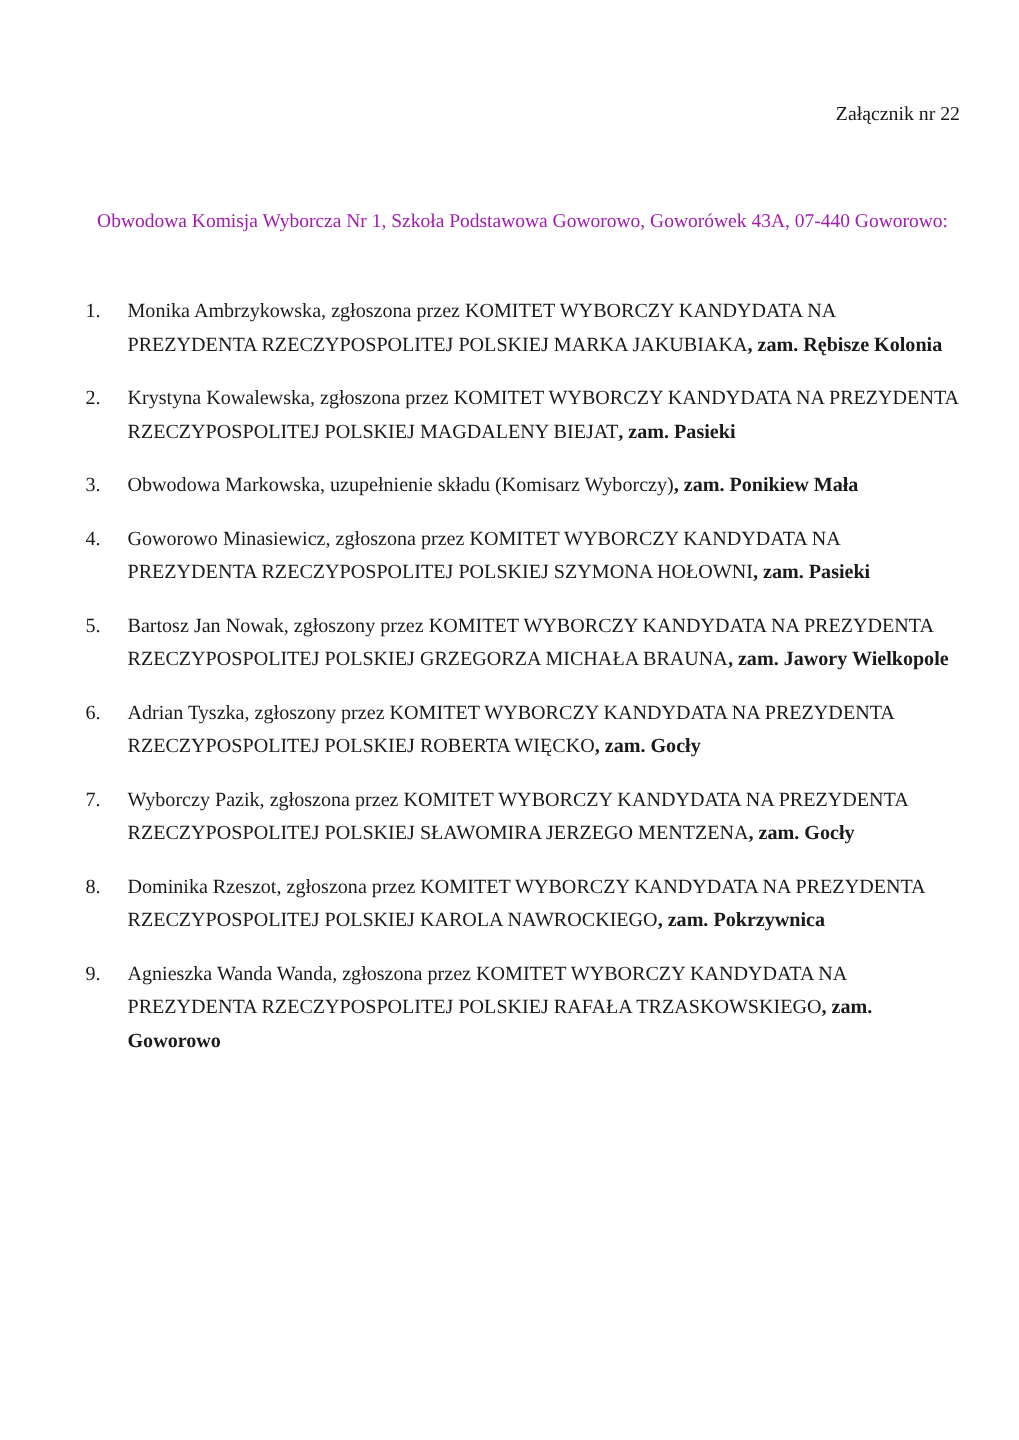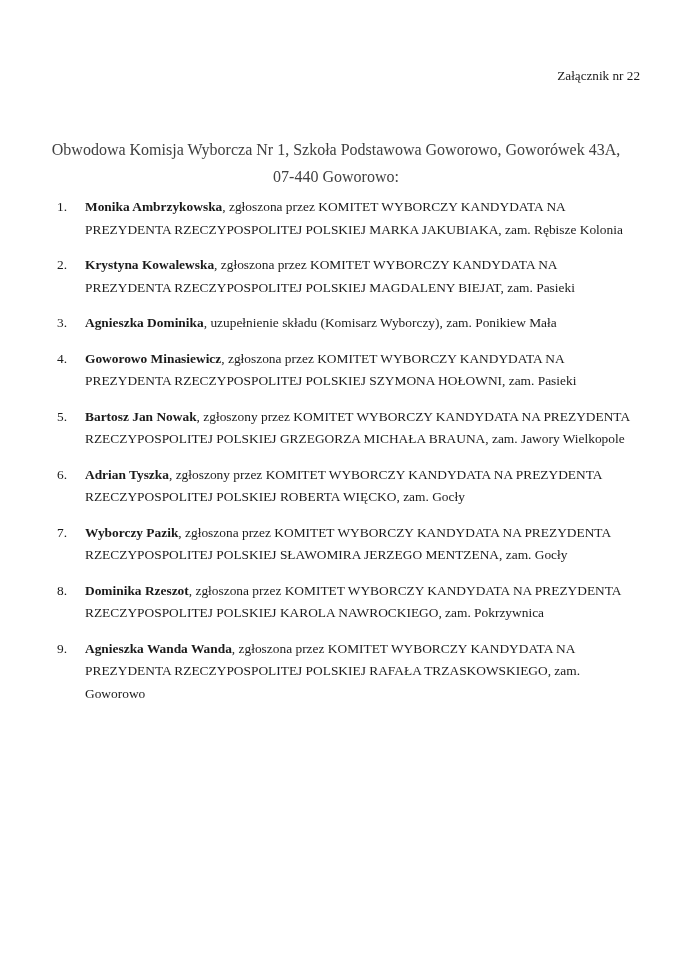--- a/index.html
+++ b/index.html
@@ -40,24 +40,24 @@
     display: block;
     white-space: nowrap;
   }
 
   
   .intro {
     position: absolute;
     top: 120px;
     left: 40px;
     width: 592px;
-    font-size: 16px;
+    font-size: 13px;
     line-height: 27px;
-    text-align: center;
-    color: #404040;
+    text-align: right;
+    color: #a21caf;
   }
 
   
   .members {
     position: absolute;
     top: 196px;
     left: 40px;
     width: 600px;
   }
 
@@ -79,51 +79,51 @@
     left: 17px;
     top: 0;
     width: 22px;
     text-align: left;
     font-size: 13.4px;
     line-height: 22.5px;
     color: #1a1a1a;
   }
 
   .member-name {
-    font-weight: bold;
+    font-weight: normal;
     text-align: right;
   }
 
   .member-body {
     font-weight: normal;
   }
 
   .member-committee {
     font-weight: normal;
   }
 
   .member-addr {
-    font-weight: normal;
+    font-weight: bold;
   }
 </style>
 </head>
 <body>
 
 <div class="page">
 
   <div class="header-block">
     <span class="header-line">Załącznik nr 22</span>
   </div>
 
   <p class="intro">Obwodowa Komisja Wyborcza Nr 1, Szkoła Podstawowa Goworowo, Goworówek 43A, 07-440 Goworowo:</p>
 
   <div class="members">
       <div class="member-item"><span class="member-num">1.</span><span class="member-name">Monika Ambrzykowska</span><span class="member-body">, </span><span class="member-body">zgłoszona przez </span><span class="member-committee">KOMITET WYBORCZY KANDYDATA NA PREZYDENTA RZECZYPOSPOLITEJ POLSKIEJ MARKA JAKUBIAKA</span><span class="member-addr">, zam. Rębisze Kolonia</span></div>
       <div class="member-item"><span class="member-num">2.</span><span class="member-name">Krystyna Kowalewska</span><span class="member-body">, </span><span class="member-body">zgłoszona przez </span><span class="member-committee">KOMITET WYBORCZY KANDYDATA NA PREZYDENTA RZECZYPOSPOLITEJ POLSKIEJ MAGDALENY BIEJAT</span><span class="member-addr">, zam. Pasieki</span></div>
-      <div class="member-item"><span class="member-num">3.</span><span class="member-name">Agnieszka Dominika</span><span class="member-body">, </span><span class="member-body">uzupełnienie składu (Komisarz Wyborczy)</span><span class="member-committee"></span><span class="member-addr">, zam. Ponikiew Mała</span></div>
+      <div class="member-item"><span class="member-num">3.</span><span class="member-name">Obwodowa Markowska</span><span class="member-body">, </span><span class="member-body">uzupełnienie składu (Komisarz Wyborczy)</span><span class="member-committee"></span><span class="member-addr">, zam. Ponikiew Mała</span></div>
       <div class="member-item"><span class="member-num">4.</span><span class="member-name">Goworowo Minasiewicz</span><span class="member-body">, </span><span class="member-body">zgłoszona przez </span><span class="member-committee">KOMITET WYBORCZY KANDYDATA NA PREZYDENTA RZECZYPOSPOLITEJ POLSKIEJ SZYMONA HOŁOWNI</span><span class="member-addr">, zam. Pasieki</span></div>
       <div class="member-item"><span class="member-num">5.</span><span class="member-name">Bartosz Jan Nowak</span><span class="member-body">, </span><span class="member-body">zgłoszony przez </span><span class="member-committee">KOMITET WYBORCZY KANDYDATA NA PREZYDENTA RZECZYPOSPOLITEJ POLSKIEJ GRZEGORZA MICHAŁA BRAUNA</span><span class="member-addr">, zam. Jawory Wielkopole</span></div>
       <div class="member-item"><span class="member-num">6.</span><span class="member-name">Adrian Tyszka</span><span class="member-body">, </span><span class="member-body">zgłoszony przez </span><span class="member-committee">KOMITET WYBORCZY KANDYDATA NA PREZYDENTA RZECZYPOSPOLITEJ POLSKIEJ ROBERTA WIĘCKO</span><span class="member-addr">, zam. Gocły</span></div>
       <div class="member-item"><span class="member-num">7.</span><span class="member-name">Wyborczy Pazik</span><span class="member-body">, </span><span class="member-body">zgłoszona przez </span><span class="member-committee">KOMITET WYBORCZY KANDYDATA NA PREZYDENTA RZECZYPOSPOLITEJ POLSKIEJ SŁAWOMIRA JERZEGO MENTZENA</span><span class="member-addr">, zam. Gocły</span></div>
       <div class="member-item"><span class="member-num">8.</span><span class="member-name">Dominika Rzeszot</span><span class="member-body">, </span><span class="member-body">zgłoszona przez </span><span class="member-committee">KOMITET WYBORCZY KANDYDATA NA PREZYDENTA RZECZYPOSPOLITEJ POLSKIEJ KAROLA NAWROCKIEGO</span><span class="member-addr">, zam. Pokrzywnica</span></div>
       <div class="member-item"><span class="member-num">9.</span><span class="member-name">Agnieszka Wanda Wanda</span><span class="member-body">, </span><span class="member-body">zgłoszona przez </span><span class="member-committee">KOMITET WYBORCZY KANDYDATA NA PREZYDENTA RZECZYPOSPOLITEJ POLSKIEJ RAFAŁA TRZASKOWSKIEGO</span><span class="member-addr">, zam. Goworowo</span></div>
     </div>
 
 </div>
 

